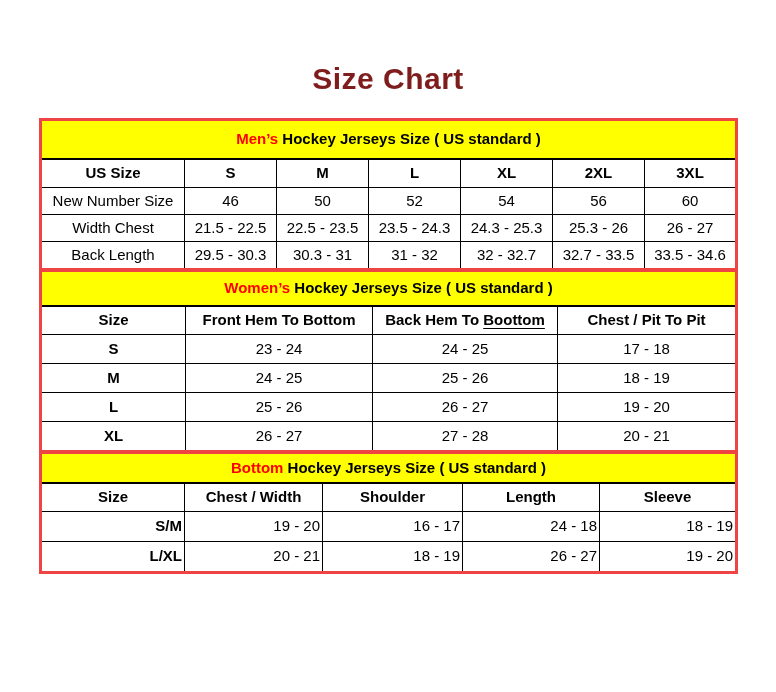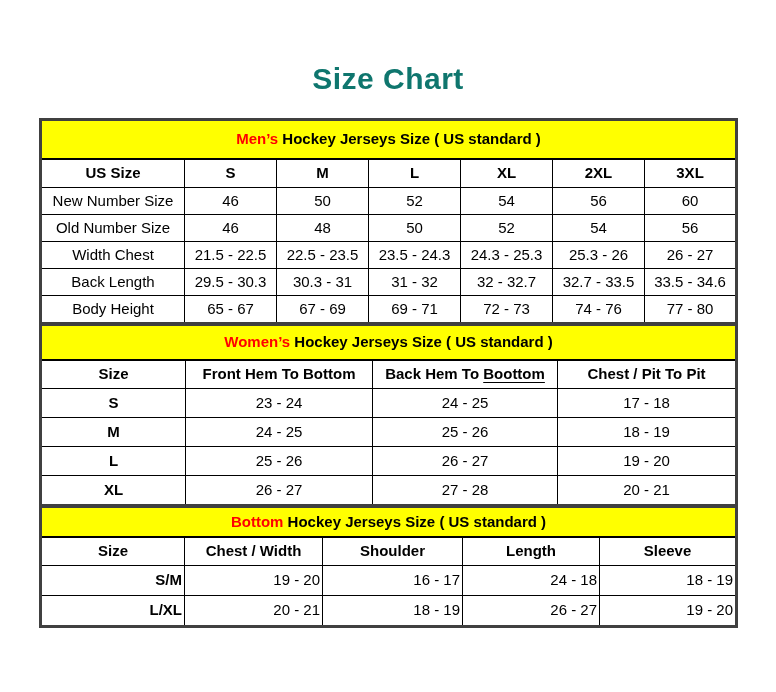--- a/index.html
+++ b/index.html
@@ -7,30 +7,30 @@
     width:776px;height:692px;overflow:hidden;
     font-family:"Liberation Sans",sans-serif;color:#000;
     -webkit-font-smoothing:antialiased;
   }
   .page{position:relative;width:776px;height:692px;background:#fff;}
   .page-title{
     padding-top:62px;
     text-align:center;
     font-size:30px;
     font-weight:700;
-    color:#0f766e;
+    color:#7f1d1d;
     margin:0 0 22px 0;
     letter-spacing:0.5px;
   }
   .tables-wrap{width:696px;margin-left:39px;}
   table.tbl{
     border-collapse:collapse;
     table-layout:fixed;
     width:696px;
-    border:3px solid #404040;
+    border:3px solid #ef4444;
   }
   table.tbl + table.tbl{margin-top:-2px;}
   .tbl td,.tbl th{
     border:1px solid #000;
     text-align:center;
     vertical-align:middle;
     padding:0 2px;
     font-size:15px;
     line-height:1.1;
     overflow:hidden;
@@ -99,54 +99,36 @@
           <tr>
             <td class="rowlabel">New Number Size</td>
             <td>46</td>
             <td>50</td>
             <td>52</td>
             <td>54</td>
             <td>56</td>
             <td>60</td>
           </tr>
           <tr>
-            <td class="rowlabel">Old Number Size</td>
-            <td>46</td>
-            <td>48</td>
-            <td>50</td>
-            <td>52</td>
-            <td>54</td>
-            <td>56</td>
-          </tr>
-          <tr>
             <td class="rowlabel">Width Chest</td>
             <td>21.5 - 22.5</td>
             <td>22.5 - 23.5</td>
             <td>23.5 - 24.3</td>
             <td>24.3 - 25.3</td>
             <td>25.3 - 26</td>
             <td>26 - 27</td>
           </tr>
           <tr>
             <td class="rowlabel">Back Length</td>
             <td>29.5 - 30.3</td>
             <td>30.3 - 31</td>
             <td>31 - 32</td>
             <td>32 - 32.7</td>
             <td>32.7 - 33.5</td>
             <td>33.5 - 34.6</td>
-          </tr>
-          <tr>
-            <td class="rowlabel">Body Height</td>
-            <td>65 - 67</td>
-            <td>67 - 69</td>
-            <td>69 - 71</td>
-            <td>72 - 73</td>
-            <td>74 - 76</td>
-            <td>77 - 80</td>
           </tr>
         </tbody>
     </table>
 
     <table class="tbl tbl-womens">
       <colgroup>
         <col style="width:145px">
           <col style="width:187px">
           <col style="width:185px">
           <col style="width:179px">

